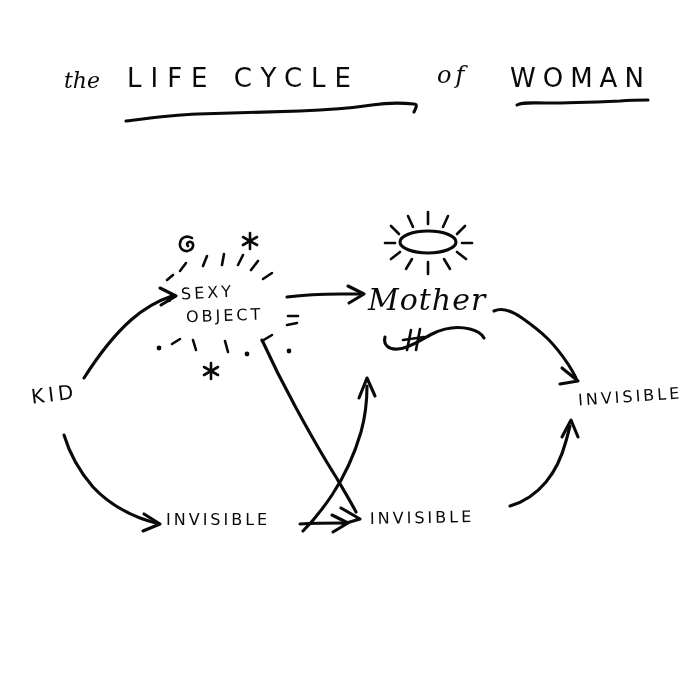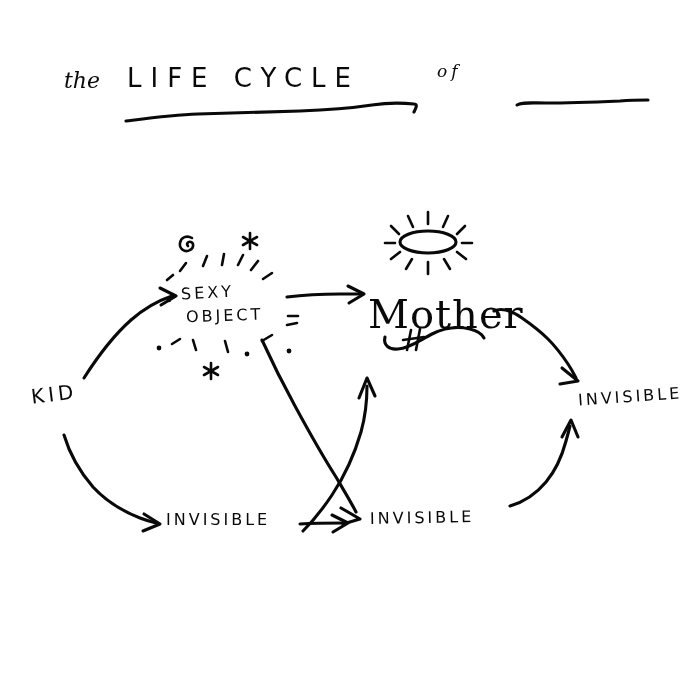--- a/index.html
+++ b/index.html
@@ -66,21 +66,21 @@
   #title-lifecycle {
     left: 127px;
     top: 63px;
     font-size: 26px;
     letter-spacing: 9px;
     font-weight: 400;
   }
   #title-of {
     left: 437px;
     top: 61px;
-    font-size: 17px;
+    font-size: 24px;
     font-style: italic;
     font-family: "DejaVu Serif", serif;
     font-weight: 500;
   }
   #title-woman {
     left: 510px;
     top: 63px;
     font-size: 26px;
     letter-spacing: 7px;
     font-weight: 500;
@@ -101,22 +101,23 @@
   }
   #node-object {
     left: 186px;
     top: 306px;
     font-size: 16px;
     letter-spacing: 3px;
     transform: rotate(-2deg);
   }
   #node-mother {
     left: 368px;
-    top: 291px;
-    font-size: 40px;
+    top: 282px;
+    font-size: 30px;
+    font-style: italic;
     font-family: "DejaVu Serif", serif;
     font-weight: 500;
     letter-spacing: 1px;
   }
   #node-invisible-right {
     left: 578px;
     top: 387px;
     font-size: 16px;
     letter-spacing: 3px;
     transform: rotate(-4deg);
@@ -244,20 +245,21 @@
     <g>
       <path class="ink" d="M303,531 C312,522 322,510 332,495 C344,477 354,456 361,432 C366,414 367,400 367,386"></path>
       <path class="ink" d="M359,398 L367,378 L375,396"></path>
     </g>
 
   </svg>
 
   <div class="label caps" id="title-the">the</div>
   <div class="label caps" id="title-lifecycle">LIFE CYCLE</div>
   <div class="label caps" id="title-of">of</div>
+  <div class="label caps" id="title-woman">WOMAN</div>
 
   <div class="label caps" id="node-kid">KID</div>
   <div class="label caps" id="node-sexy">SEXY</div>
   <div class="label caps" id="node-object">OBJECT</div>
   <div class="label" id="node-mother">Mother</div>
   <div class="label caps" id="node-invisible-right">INVISIBLE</div>
   <div class="label caps" id="node-invisible-bl">INVISIBLE</div>
   <div class="label caps" id="node-invisible-bc">INVISIBLE</div>
 
 </div>

